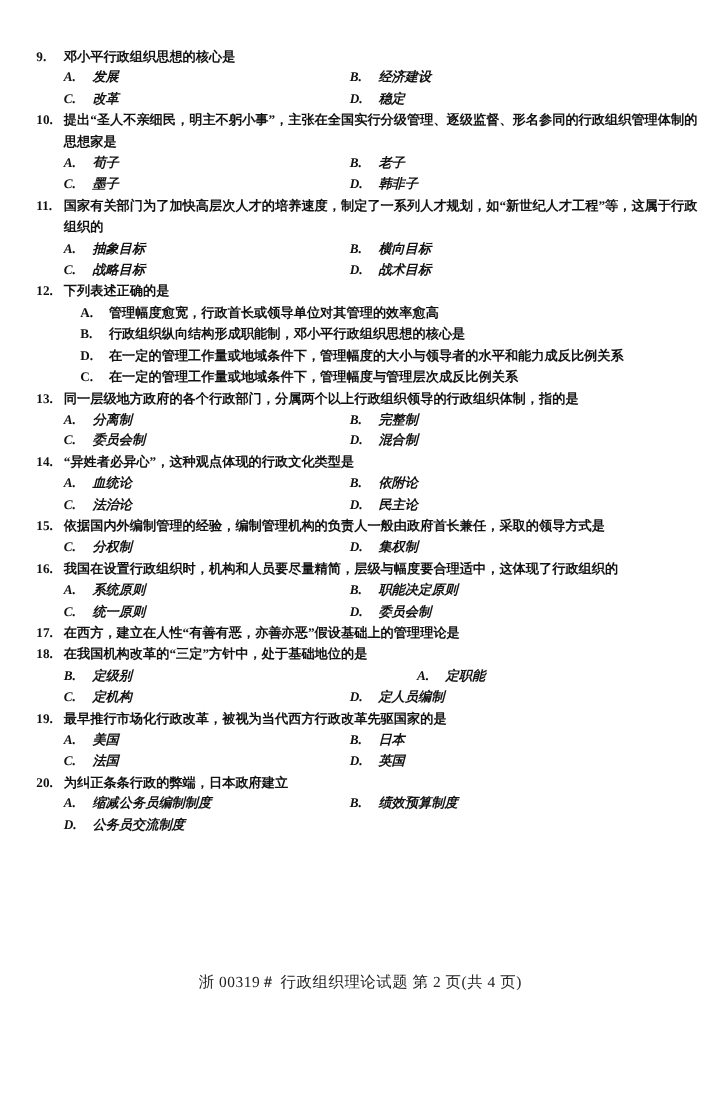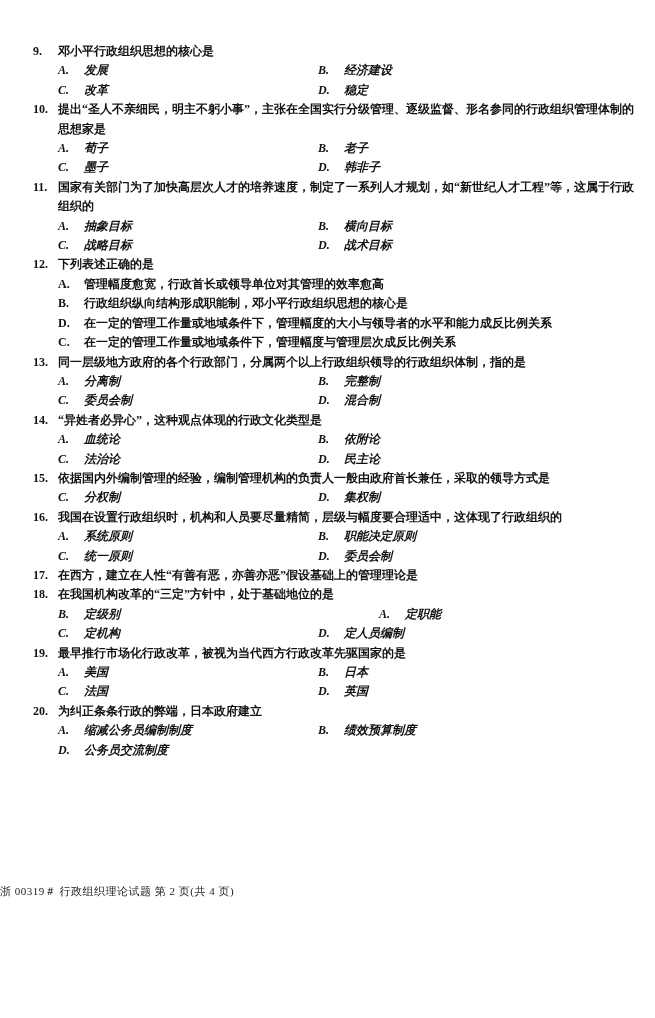--- a/index.html
+++ b/index.html
@@ -40,31 +40,31 @@
     padding-left: 25px;
     font-style: italic;
   }
   .opt.left  { width: 260px; flex: none; }
   .opt.right { flex: 1; min-width: 0; }
   .optlabel {
     display: inline-block;
     width: 26px;
   }
   .optline {
-    margin-left: 25px;
+    margin-left: 40px;
     padding-left: 26px;
   }
   .optline .optlabel { margin-left: -26px; }
   .footer {
     position: absolute;
     left: 0;
     top: 884px;
     width: 100%;
-    text-align: left;
-    font-size: 11px;
+    text-align: center;
+    font-size: 14px;
     font-weight: normal;
     letter-spacing: 0.5px;
     color: #222222;
   }
 </style>
 </head>
 <body>
 
 <div class="sheet">
   <div class="content">

